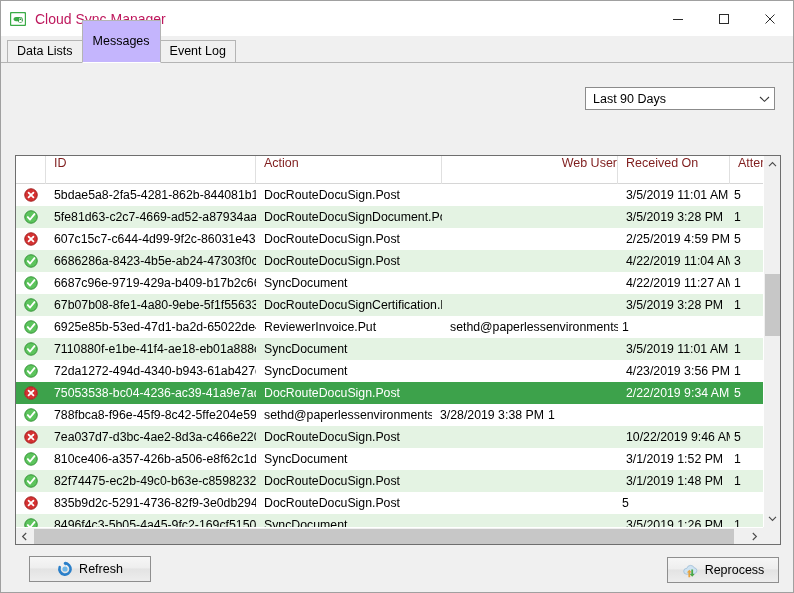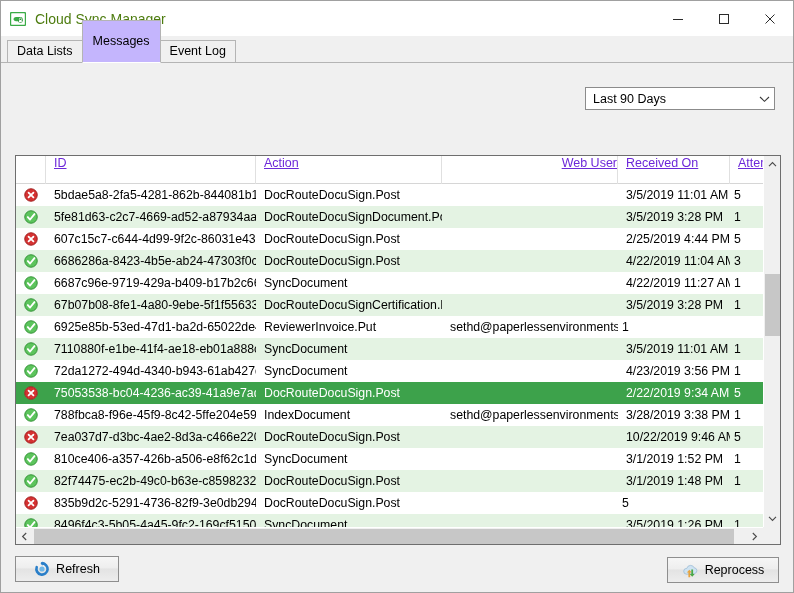--- a/index.html
+++ b/index.html
@@ -40,21 +40,21 @@
   }
   .title-icon {
     width: 18px;
     height: 18px;
     margin-left: 8px;
     margin-right: 8px;
     flex: 0 0 auto;
   }
   .title-text {
     font-size: 14px;
-    color: #4d7c0f;
+    color: #be185d;
     flex: 1 1 auto;
     white-space: nowrap;
     overflow: hidden;
   }
   .win-buttons {
     display: flex;
     height: 35px;
     flex: 0 0 auto;
   }
   .win-btn {
@@ -176,30 +176,29 @@
   .grid-header {
     display: flex;
     height: 28px;
     background: #ffffff;
     border-bottom: 1px solid #d6d6d6;
     box-sizing: border-box;
     align-items: center;
   }
   .hcell {
     font-size: 12.5px;
-    color: #6d28d9;
+    color: #7f1d1d;
     padding-left: 8px;
     height: 42px;
     line-height: 28px;
     box-sizing: border-box;
     border-right: 1px solid #e0e0e0;
     white-space: nowrap;
     overflow: hidden;
     cursor: default;
-    text-decoration: underline;
   }
   .hcell.first { border-right: 1px solid #e0e0e0; padding-left:0; }
 
   .rows {
     position: absolute;
     top: 28px; left: 0; right: 0; bottom: 0;
     overflow: hidden;
   }
   .row {
     display: flex;
@@ -315,22 +314,22 @@
     font-size: 12.5px;
     color: #000;
     box-sizing: border-box;
     cursor: default;
     white-space: nowrap;
   }
   .btn .bicon { margin-right: 6px; display: flex; align-items: center; }
 
   .btn-refresh {
     position: absolute;
-    left: 14px; top: 493px;
-    width: 104px; height: 26px;
+    left: 28px; top: 493px;
+    width: 122px; height: 26px;
   }
   .btn-viewerror {
     position: absolute;
     left: 119px; top: 493px;
     width: 100px; height: 26px;
   }
   .btn-reprocess {
     position: absolute;
     right: 14px; top: 494px;
     width: 112px; height: 26px;
@@ -439,21 +438,21 @@
                 <svg class="sicon" viewBox="0 0 15 15">
                   <circle cx="7.5" cy="7.5" r="6.7" fill="#ffffff"></circle>
                   <circle cx="7.5" cy="7.5" r="6.7" fill="#d53232" stroke="#9e1c1c" stroke-width="1"></circle>
                   <line x1="4.9" y1="4.9" x2="10.1" y2="10.1" stroke="#ffffff" stroke-width="1.9" stroke-linecap="round"></line>
                   <line x1="10.1" y1="4.9" x2="4.9" y2="10.1" stroke="#ffffff" stroke-width="1.9" stroke-linecap="round"></line>
                 </svg>
               </div>
               <div class="cell w-id">607c15c7-c644-4d99-9f2c-86031e431d61</div>
               <div class="cell w-act">DocRouteDocuSign.Post</div>
               <div class="cell w-user"></div>
-              <div class="cell w-recv">2/25/2019 4:44 PM</div>
+              <div class="cell w-recv">2/25/2019 4:59 PM</div>
               <div class="cell num w-att">5</div>
             </div>
             <div class="row odd">
               <div class="cell icon-cell w-icon">
                 <svg class="sicon" viewBox="0 0 15 15">
                   <circle cx="7.5" cy="7.5" r="6.7" fill="#ffffff"></circle>
                   <circle cx="7.5" cy="7.5" r="6.7" fill="#5cc45c" stroke="#2f8f33" stroke-width="1"></circle>
                   <path d="M4.1 7.6 L6.5 10.2 L11.2 4.4" fill="none" stroke="#ffffff" stroke-width="2" stroke-linecap="round" stroke-linejoin="round"></path>
                 </svg>
               </div>
@@ -549,21 +548,20 @@
             </div>
             <div class="row even">
               <div class="cell icon-cell w-icon">
                 <svg class="sicon" viewBox="0 0 15 15">
                   <circle cx="7.5" cy="7.5" r="6.7" fill="#ffffff"></circle>
                   <circle cx="7.5" cy="7.5" r="6.7" fill="#5cc45c" stroke="#2f8f33" stroke-width="1"></circle>
                   <path d="M4.1 7.6 L6.5 10.2 L11.2 4.4" fill="none" stroke="#ffffff" stroke-width="2" stroke-linecap="round" stroke-linejoin="round"></path>
                 </svg>
               </div>
               <div class="cell w-id">788fbca8-f96e-45f9-8c42-5ffe204e5929</div>
-              <div class="cell w-act">IndexDocument</div>
               <div class="cell w-user">sethd@paperlessenvironments.com</div>
               <div class="cell w-recv">3/28/2019 3:38 PM</div>
               <div class="cell num w-att">1</div>
             </div>
             <div class="row odd">
               <div class="cell icon-cell w-icon">
                 <svg class="sicon" viewBox="0 0 15 15">
                   <circle cx="7.5" cy="7.5" r="6.7" fill="#ffffff"></circle>
                   <circle cx="7.5" cy="7.5" r="6.7" fill="#d53232" stroke="#9e1c1c" stroke-width="1"></circle>
                   <line x1="4.9" y1="4.9" x2="10.1" y2="10.1" stroke="#ffffff" stroke-width="1.9" stroke-linecap="round"></line>

